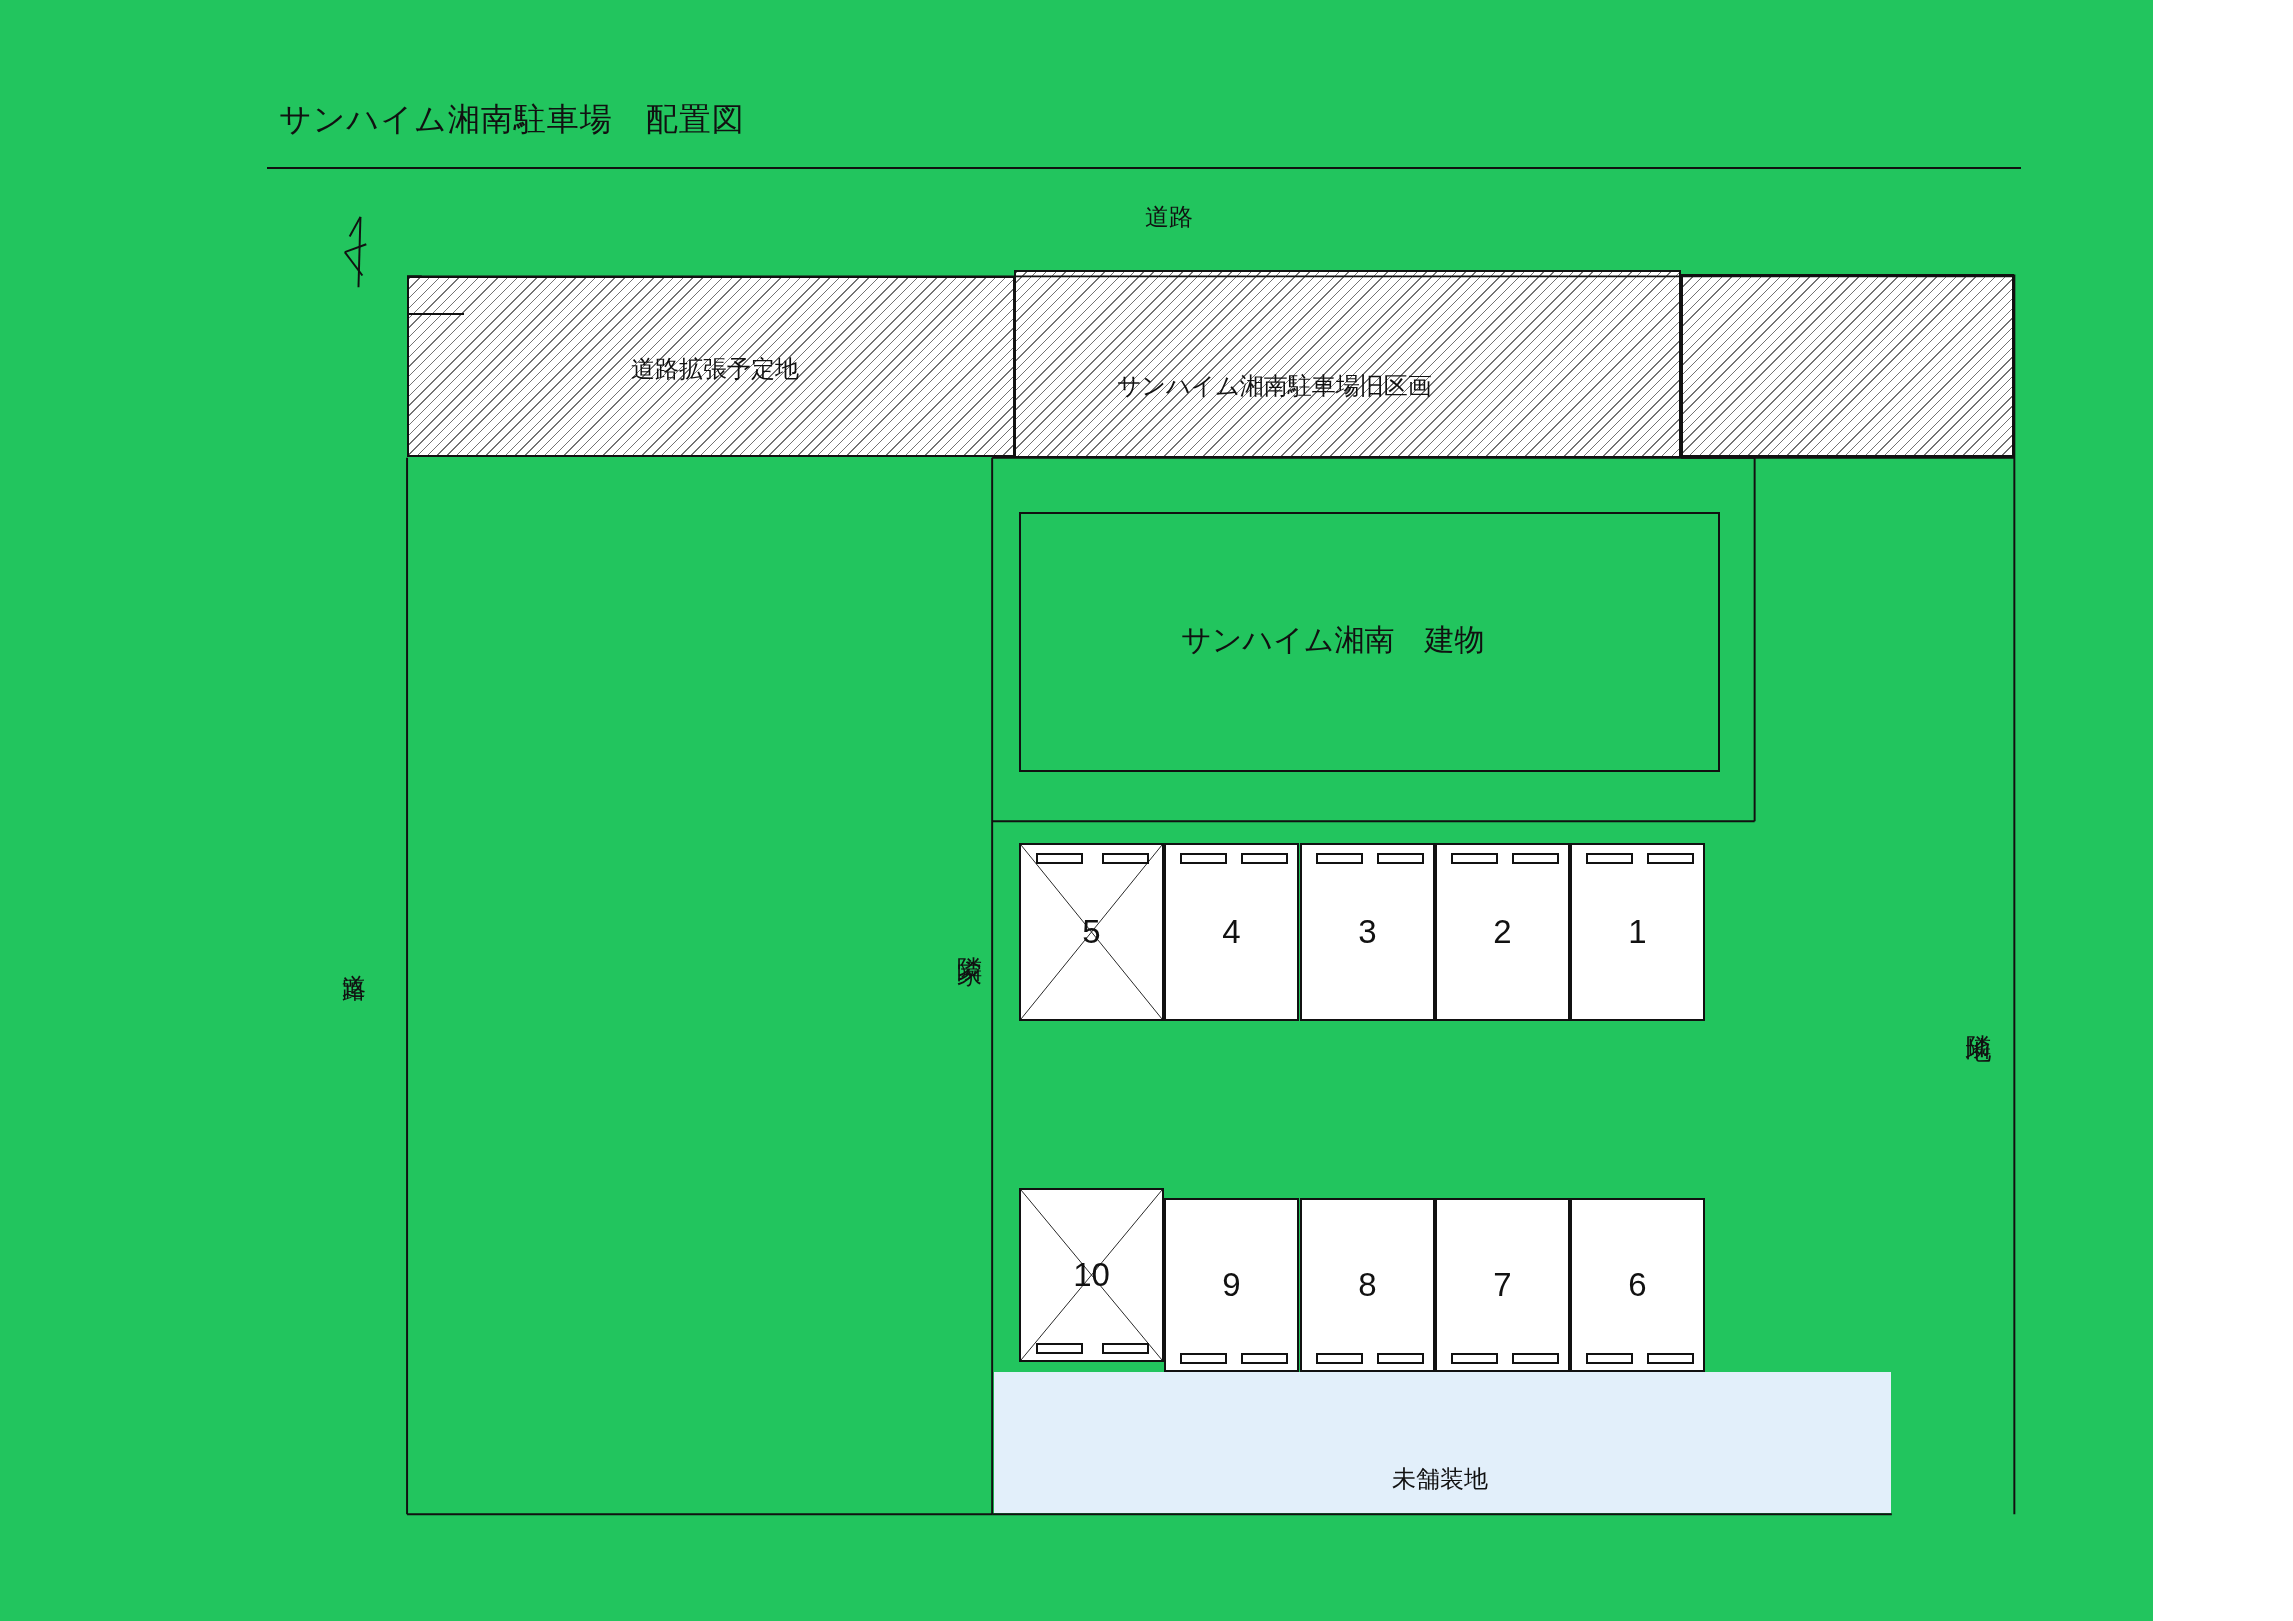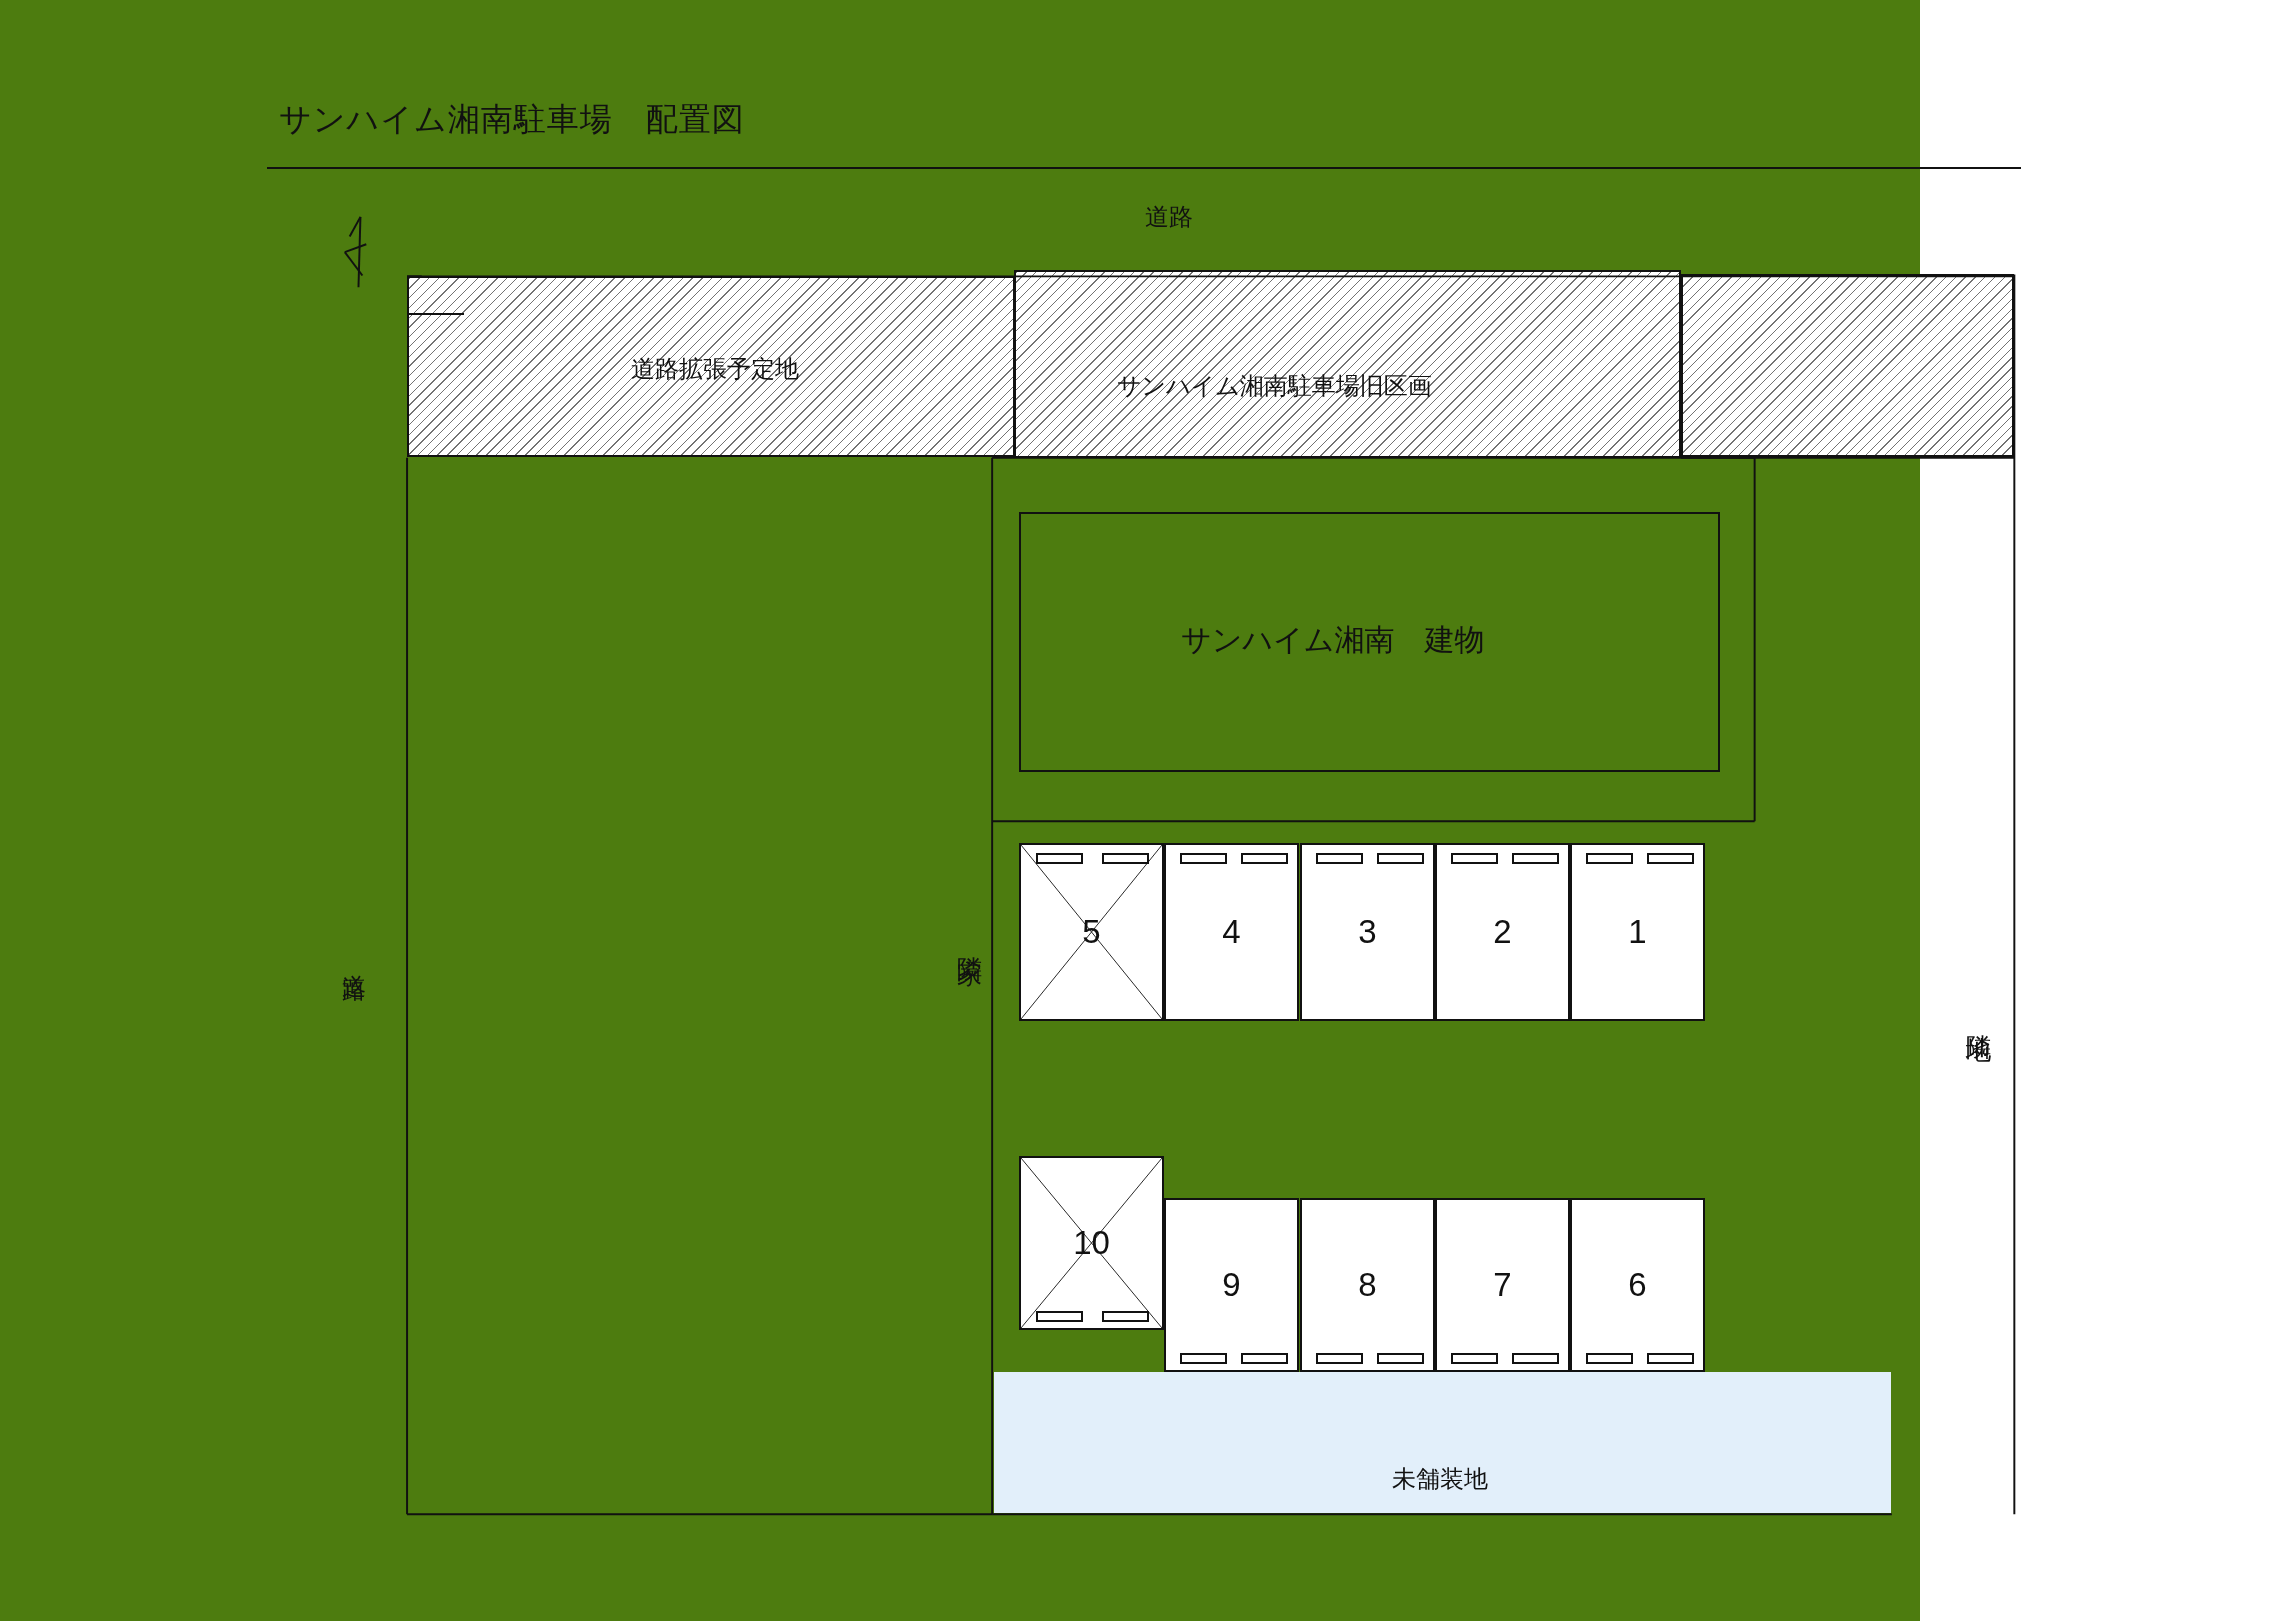--- a/index.html
+++ b/index.html
@@ -13,23 +13,23 @@
     font-family: "Liberation Sans", "DejaVu Sans", sans-serif;
     color: #1a1a1a;
     position: relative;
     overflow: hidden;
   }
 
   
   #scan {
     position: absolute;
     left: 0; top: 0;
-    width: 1920px;
+    width: 2153px;
     height: 1621px;
-    background: #4d7c0f;
+    background: #22c55e;
   }
 
   
   .title {
     position: absolute;
     left: 279px;
     top: 98px;
     font-size: 32px;
     letter-spacing: 1px;
     white-space: nowrap;
@@ -202,21 +202,21 @@
         <div class="stopper" style="left: 75px; width: 47px; top: 7.8px;"></div>
       </div>
       <div class="stall" style="left: 1570px; top: 843px; width: 135px; height: 178px;">
         <span class="num">1</span>
         <div class="stopper" style="left: 13.7px; width: 47px; top: 7.8px;"></div>
         <div class="stopper" style="left: 75px; width: 47px; top: 7.8px;"></div>
       </div>
     </div>
 
   <div id="lower-row">
-      <div class="stall" style="left: 1019px; top: 1156px; width: 145px; height: 174px;">
+      <div class="stall" style="left: 1019px; top: 1188px; width: 145px; height: 174px;">
         <span class="num">10</span>
         <div class="stopper" style="left: 14.7px; width: 47px; top: 153px;"></div>
         <div class="stopper" style="left: 81px; width: 47px; top: 153px;"></div>
         <svg class="cross" viewBox="0 0 100 100" preserveAspectRatio="none">
           <line x1="0" y1="0" x2="100" y2="100" stroke="#111" stroke-width="0.9" vector-effect="non-scaling-stroke"></line>
           <line x1="100" y1="0" x2="0" y2="100" stroke="#111" stroke-width="0.9" vector-effect="non-scaling-stroke"></line>
         </svg>
       </div>
       <div class="stall" style="left: 1164px; top: 1198px; width: 135px; height: 174px;">
         <span class="num">9</span>

